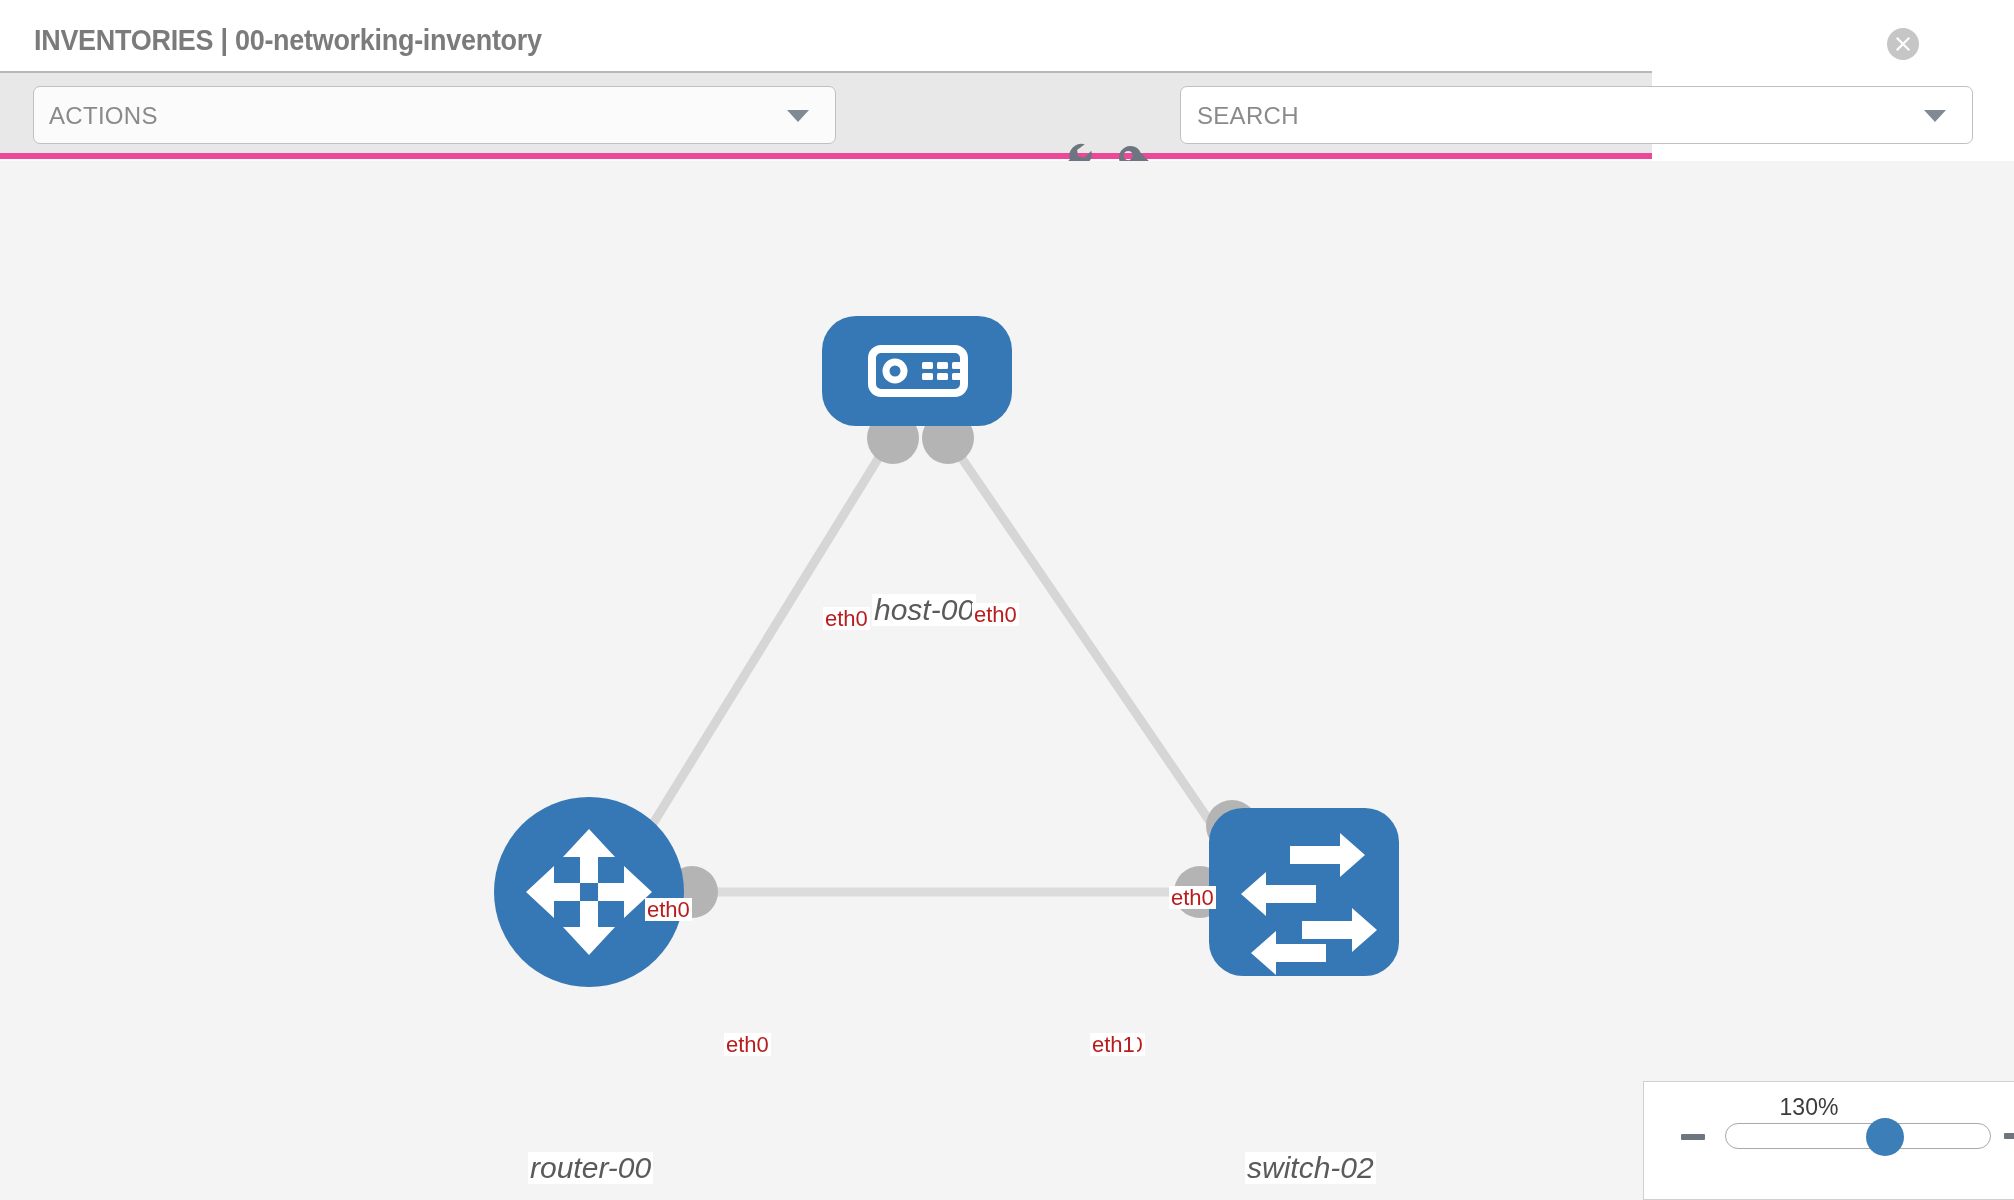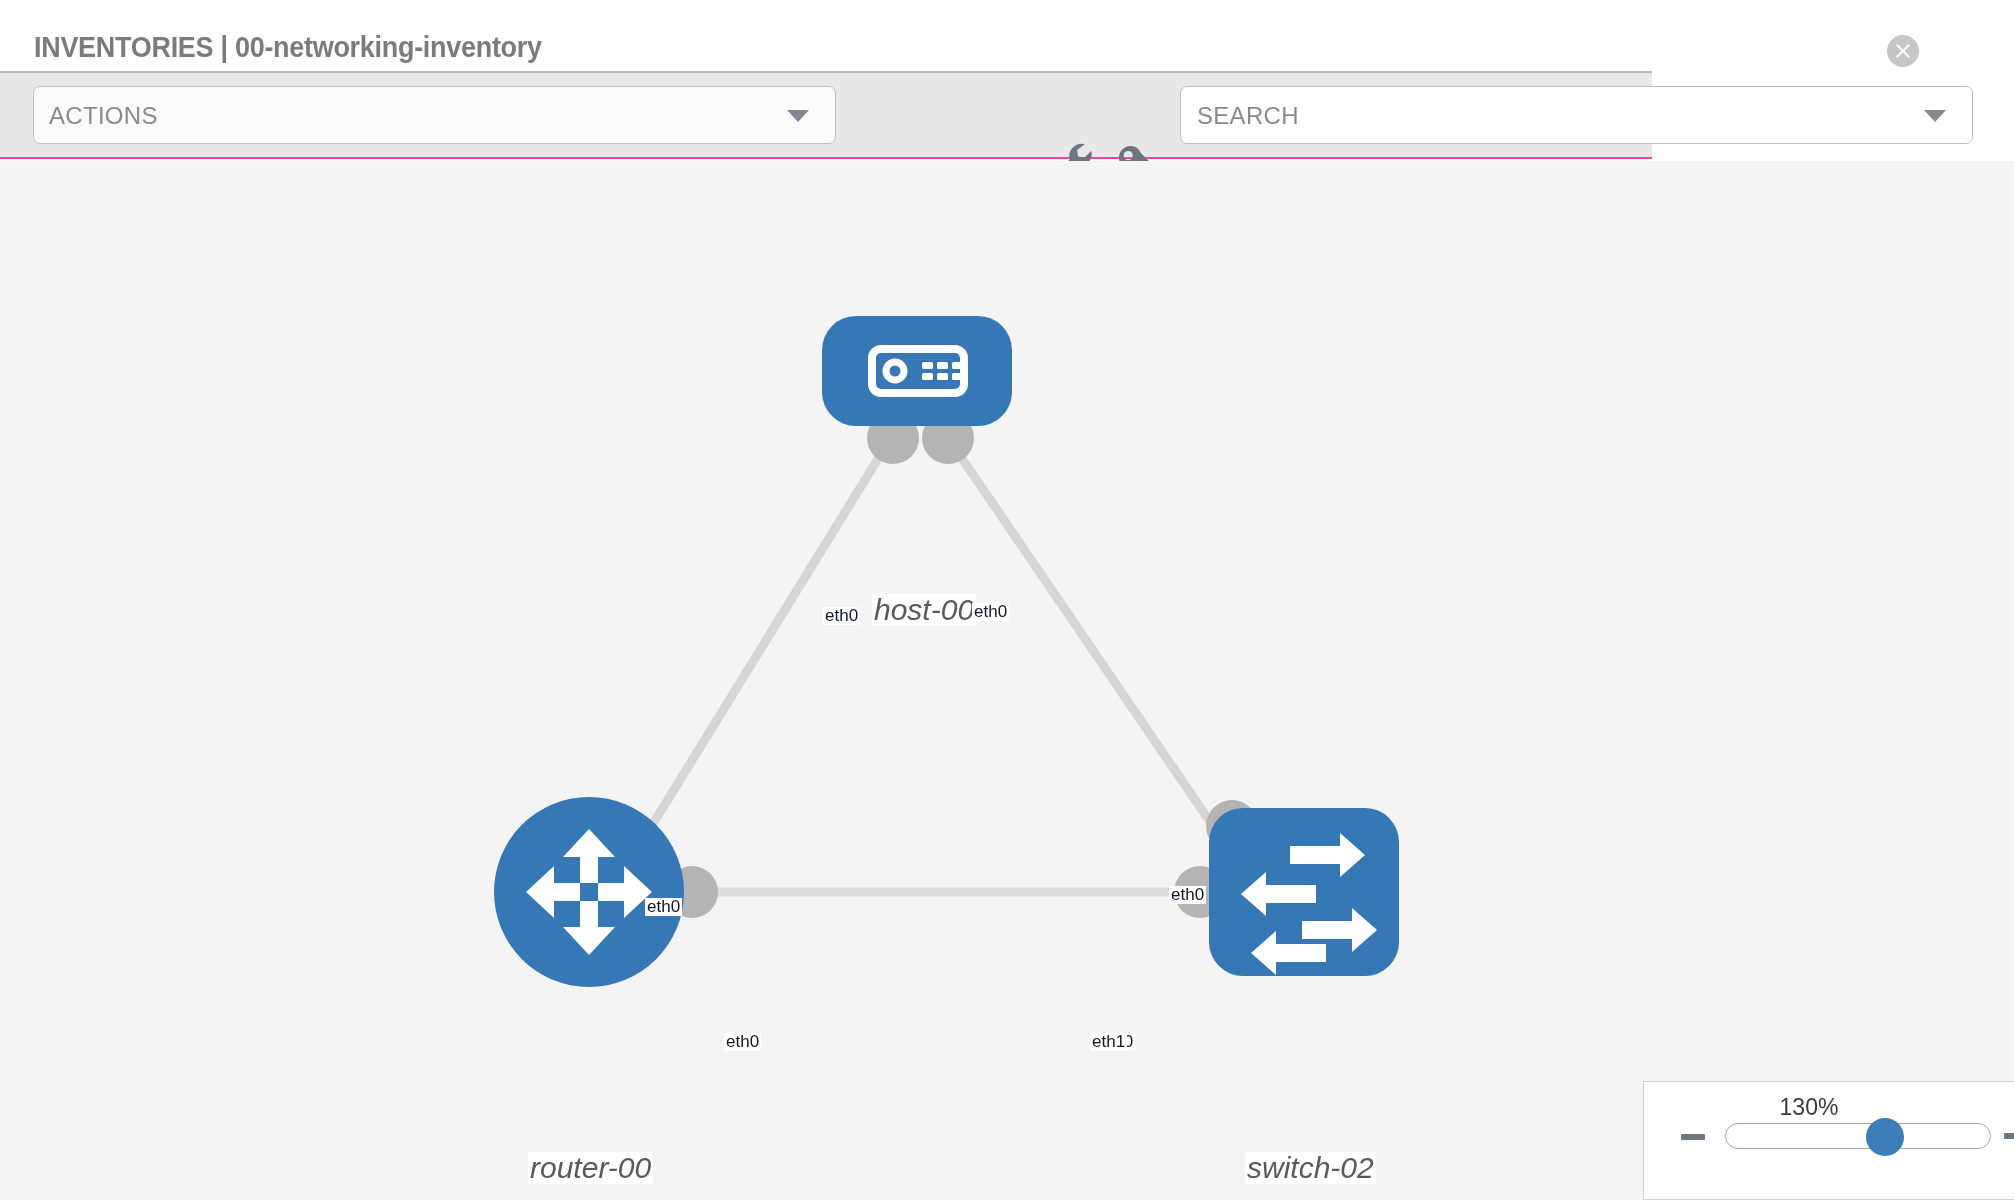--- a/index.html
+++ b/index.html
@@ -6,21 +6,21 @@
   html, body {
     width: 2014px; height: 1200px;
     font-family: "Liberation Sans", sans-serif;
     background: #ffffff;
     overflow: hidden;
   }
   #app { position: relative; width: 2014px; height: 1200px; background: #ffffff; }
 
   
   #header {
-    position: absolute; left: 0; top: 15px; width: 1944px; height: 71px;
+    position: absolute; left: 0; top: 8px; width: 1944px; height: 71px;
     background: #ffffff;
   }
   #page-title {
     position: absolute; left: 34px; top: 16px;
     font-size: 29px; font-weight: bold; letter-spacing: -0.3px;
     color: #7b7b7b; white-space: nowrap;
     font-family: "Liberation Sans Narrow", "Liberation Sans", sans-serif;
     transform: scaleX(0.93); transform-origin: left center;
   }
   #close-button {
@@ -28,21 +28,21 @@
     width: 32px; height: 32px; border-radius: 50%;
     background: #c6c6c6; cursor: pointer;
   }
   #close-button svg { display: block; }
 
   
   #toolbar {
     position: absolute; left: 0; top: 71px; width: 1652px; height: 88px;
     background: #e8e8e8;
     border-top: 2px solid #b8b8b8;
-    border-bottom: 2px solid #ec4899;
+    border-bottom: 6px solid #ec4899;
   }
   #actions-select {
     position: absolute; left: 33px; top: 13px; width: 803px; height: 58px;
     background: #fbfbfb; border: 1px solid #c0c0c0; border-radius: 7px;
     cursor: pointer;
   }
   #actions-label {
     position: absolute; left: 15px; top: 15px;
     font-size: 24px; color: #8a8a8a; letter-spacing: 0.3px;
     font-family: "Liberation Sans Narrow", "Liberation Sans", sans-serif;
@@ -79,21 +79,21 @@
     background: #f4f4f4; overflow: hidden;
   }
   #topology-svg { position: absolute; left: 0; top: 0; }
 
   
   .node-label {
     position: absolute; background: #ffffff; color: #5a5a5a;
     white-space: nowrap; line-height: 1.05; padding: 0 2px;
   }
   .node-name { font-size: 30px; font-style: italic; }
-  .iface-label { font-size: 17px; color: #0f172a; }
+  .iface-label { font-size: 22px; color: #b91c1c; }
 
   
   #zoom-control {
     position: absolute; left: 1622px; top: 1081px;
     width: 392px; height: 119px;
     background: #ffffff; border: 1px solid #d0d0d0;
   }
   #zoom-percent {
     position: absolute; left: 0; top: 12px; width: 330px;
     text-align: center; font-size: 23px; color: #3b3b3b;

